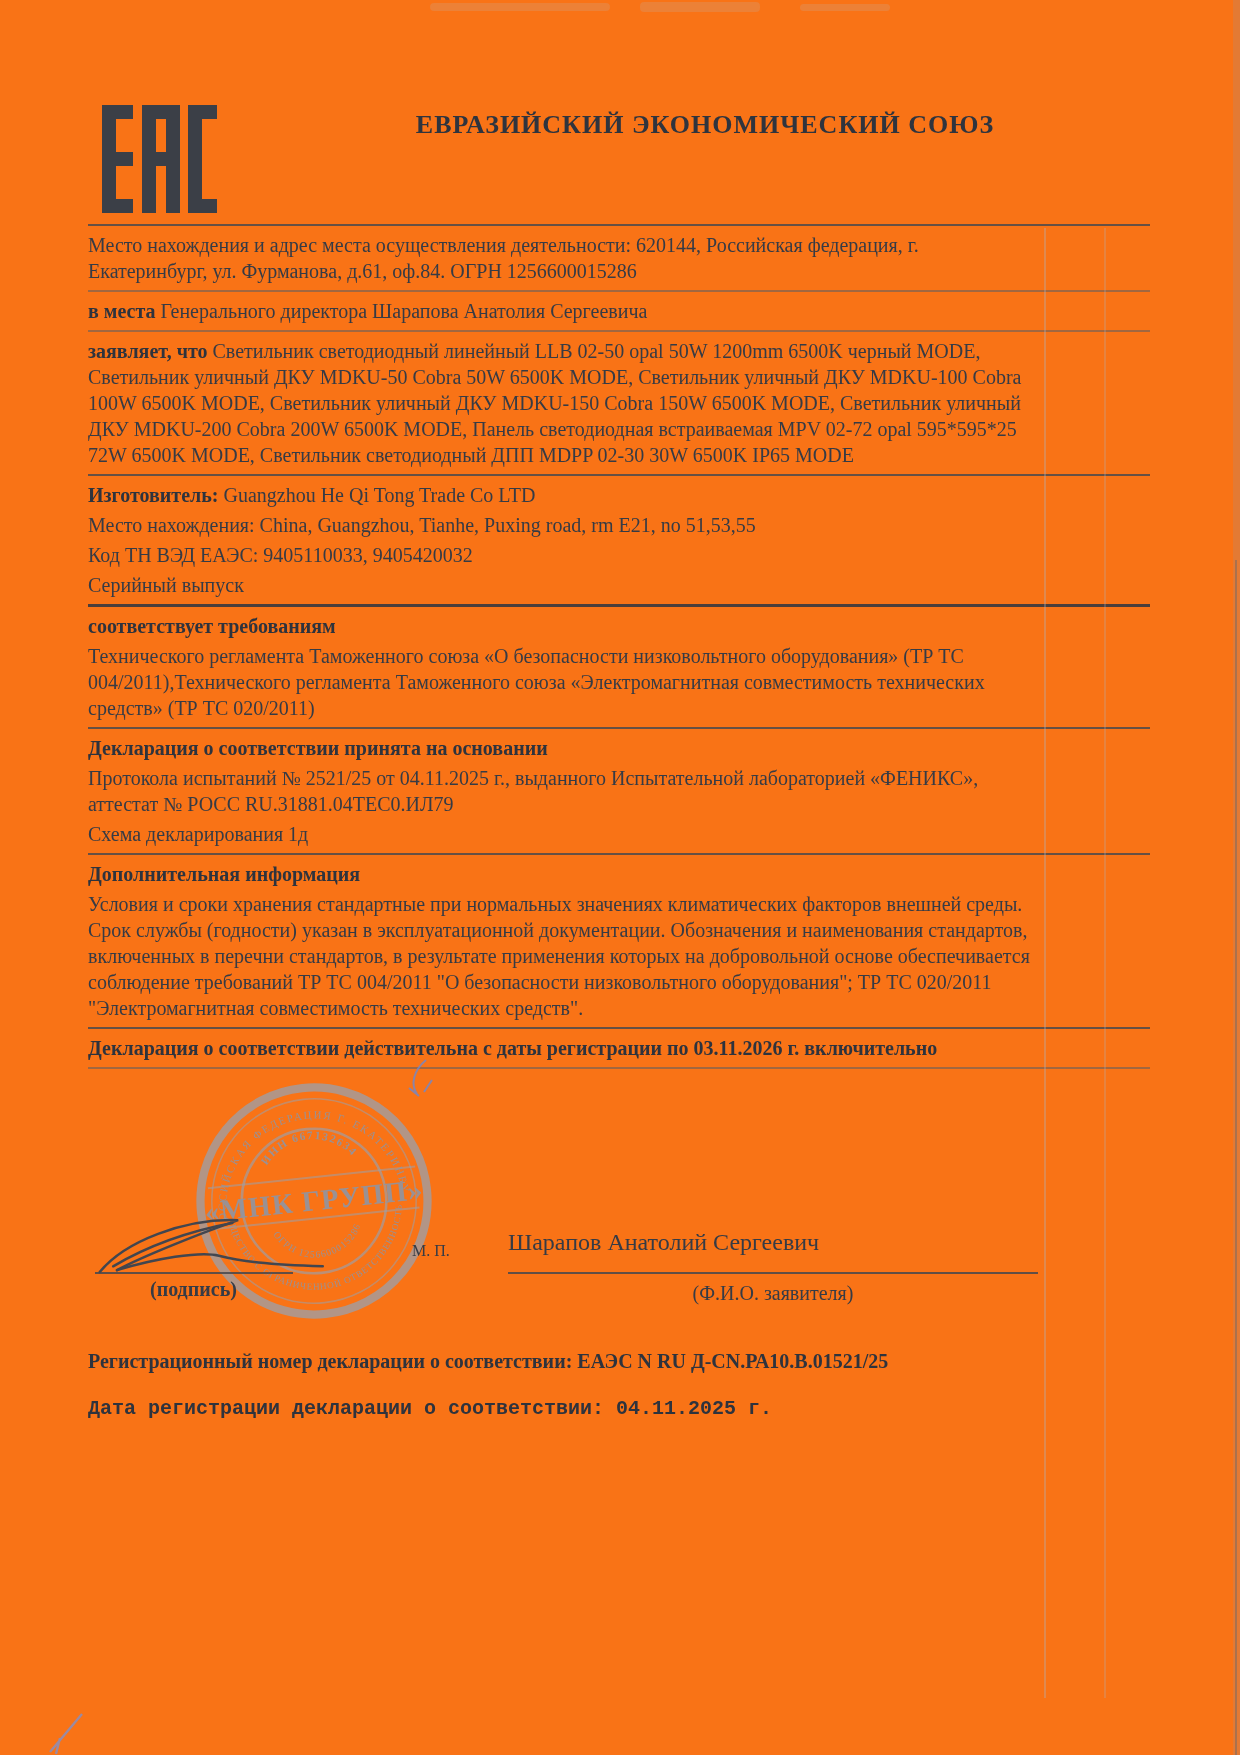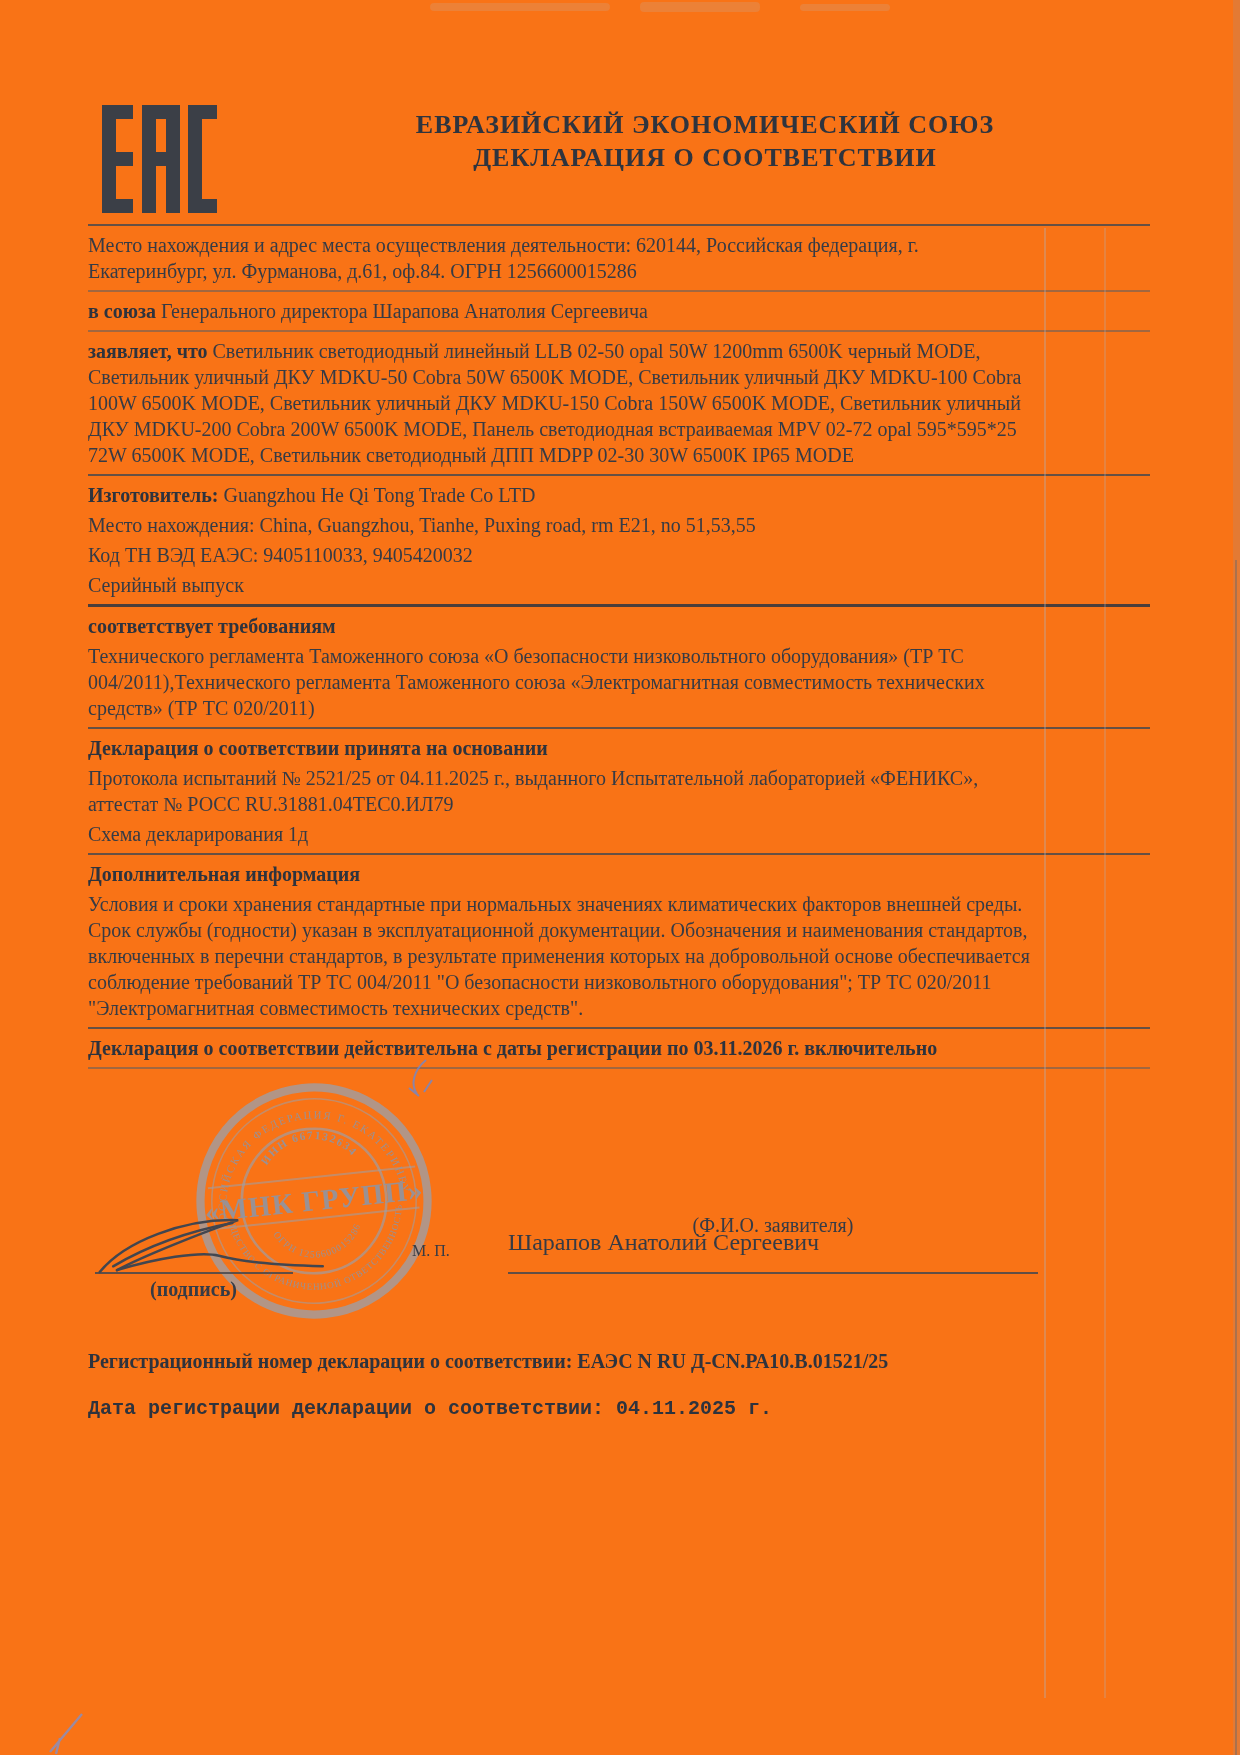--- a/index.html
+++ b/index.html
@@ -30,21 +30,21 @@
   .rule.soft{background:rgba(90,92,100,.55);}
   
   .abs{position:absolute;}
   .stamp{left:185px;top:1072px;width:258px;height:258px;z-index:1;}
   .signature{left:92px;top:1210px;width:250px;height:78px;z-index:2;}
   .sig-line{left:95px;top:1272px;width:198px;height:2px;background:rgba(70,72,78,.85);z-index:3;}
   .sig-caption{left:150px;top:1278px;font-size:20px;z-index:3;font-weight:bold;}
   .mp{left:380px;top:1242px;font-size:16px;z-index:3;margin-left:32px;}
   .fio-line{left:508px;top:1272px;width:530px;height:2px;background:rgba(70,72,78,.85);}
   .fio-name{left:508px;top:1229px;width:530px;text-align:left;font-size:24px;}
-  .fio-caption{left:508px;top:1214px;width:530px;text-align:center;font-size:20px;}
+  .fio-caption{left:508px;top:1282px;width:530px;text-align:center;font-size:20px;}
   .blue-mark{left:392px;top:1056px;width:46px;height:56px;z-index:2;}
   
   .reg-number{left:88px;top:1350px;width:1060px;font-size:20px;font-weight:bold;color:#2e333d;}
   .reg-date{left:88px;top:1397px;width:1060px;font-size:20px;font-weight:bold;color:#2e333d;font-family:Liberation Mono, monospace;}
   
   .vline1{left:1044px;top:228px;width:2px;height:1470px;background:rgba(175,178,190,.35);}
   .vline2{left:1104px;top:228px;width:2px;height:1470px;background:rgba(175,178,190,.25);}
   .edge-strip{left:1233px;top:0;width:7px;height:1755px;background:rgba(150,152,158,.22);}
   .edge-line{left:1235px;top:560px;width:2px;height:1195px;background:rgba(100,102,108,.45);}
   .smudge{position:absolute;background:rgba(185,186,192,.20);border-radius:4px;}
@@ -70,30 +70,29 @@
       <rect x="42" y="2" width="38" height="14"></rect>
       <rect x="42" y="49" width="38" height="14"></rect>
       <rect x="88" y="2" width="14" height="108"></rect>
       <rect x="88" y="2" width="29" height="14"></rect>
       <rect x="88" y="96" width="29" height="14"></rect>
     </g>
   </svg>
 
   <div class="doc-header">
     <div>ЕВРАЗИЙСКИЙ ЭКОНОМИЧЕСКИЙ СОЮЗ</div>
-    <div>ДЕКЛАРАЦИЯ О СООТВЕТСТВИИ</div>
   </div>
 
   <div class="main">
     <div class="rule"></div>
 
     <p>Место нахождения и адрес места осуществления деятельности: 620144, Российская федерация, г. Екатеринбург, ул. Фурманова, д.61, оф.84. ОГРН 1256600015286</p>
     <div class="rule soft"></div>
 
-    <p><b>в союза</b> <span>Генерального директора Шарапова Анатолия Сергеевича</span></p>
+    <p><b>в места</b> <span>Генерального директора Шарапова Анатолия Сергеевича</span></p>
     <div class="rule soft"></div>
 
     <p><b>заявляет, что</b> <span>Светильник светодиодный линейный LLB 02-50 opal 50W 1200mm 6500K черный MODE, Светильник уличный ДКУ MDKU-50 Cobra 50W 6500K MODE, Светильник уличный ДКУ MDKU-100 Cobra 100W 6500K MODE, Светильник уличный ДКУ MDKU-150 Cobra 150W 6500K MODE,  Светильник уличный ДКУ MDKU-200 Cobra 200W 6500K MODE,  Панель светодиодная встраиваемая MPV 02-72 opal 595*595*25 72W 6500K MODE,  Светильник светодиодный ДПП MDPP 02-30 30W 6500K IP65 MODE</span></p>
     <div class="rule"></div>
 
     <p><b>Изготовитель:</b> <span>Guangzhou He Qi Tong Trade Co LTD</span></p>
     <p>Место нахождения: China, Guangzhou, Tianhe, Puxing road, rm E21, no 51,53,55</p>
     <p>Код ТН ВЭД ЕАЭС: 9405110033, 9405420032</p>
     <p>Серийный выпуск</p>
     <div class="rule thick"></div>

